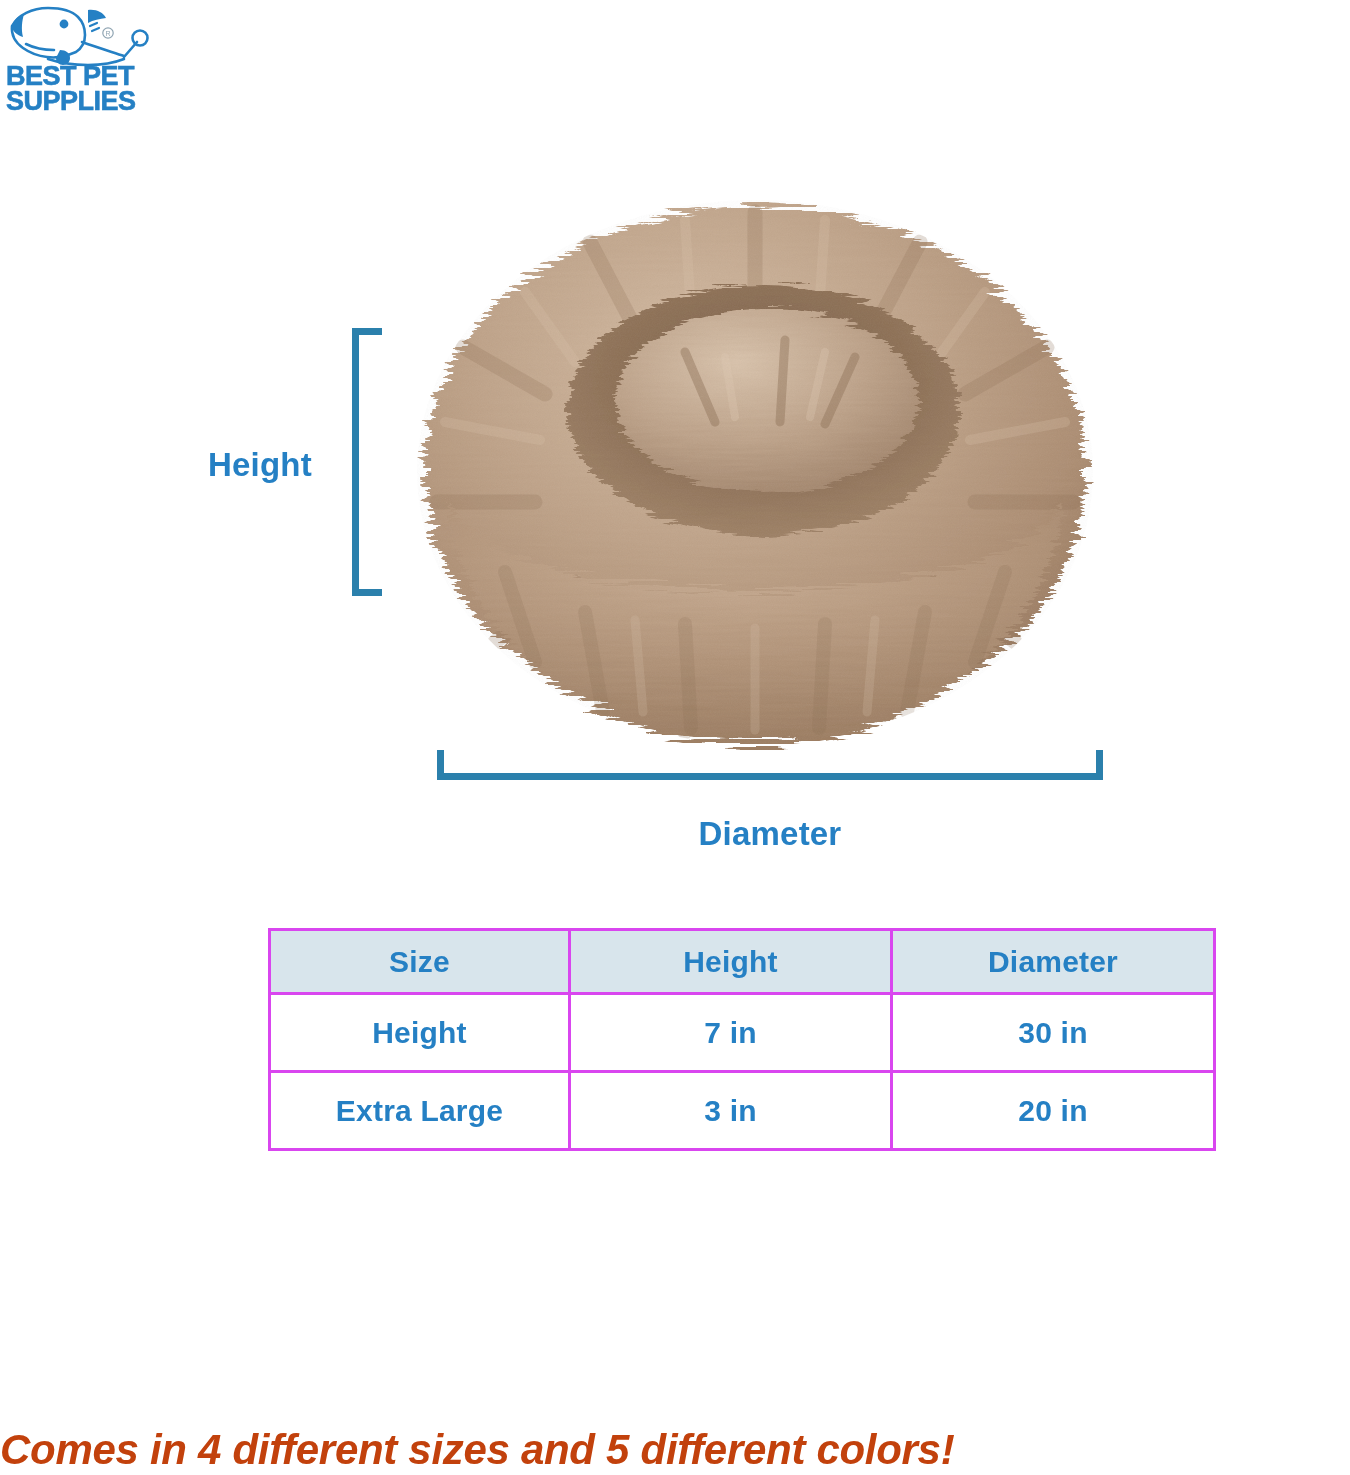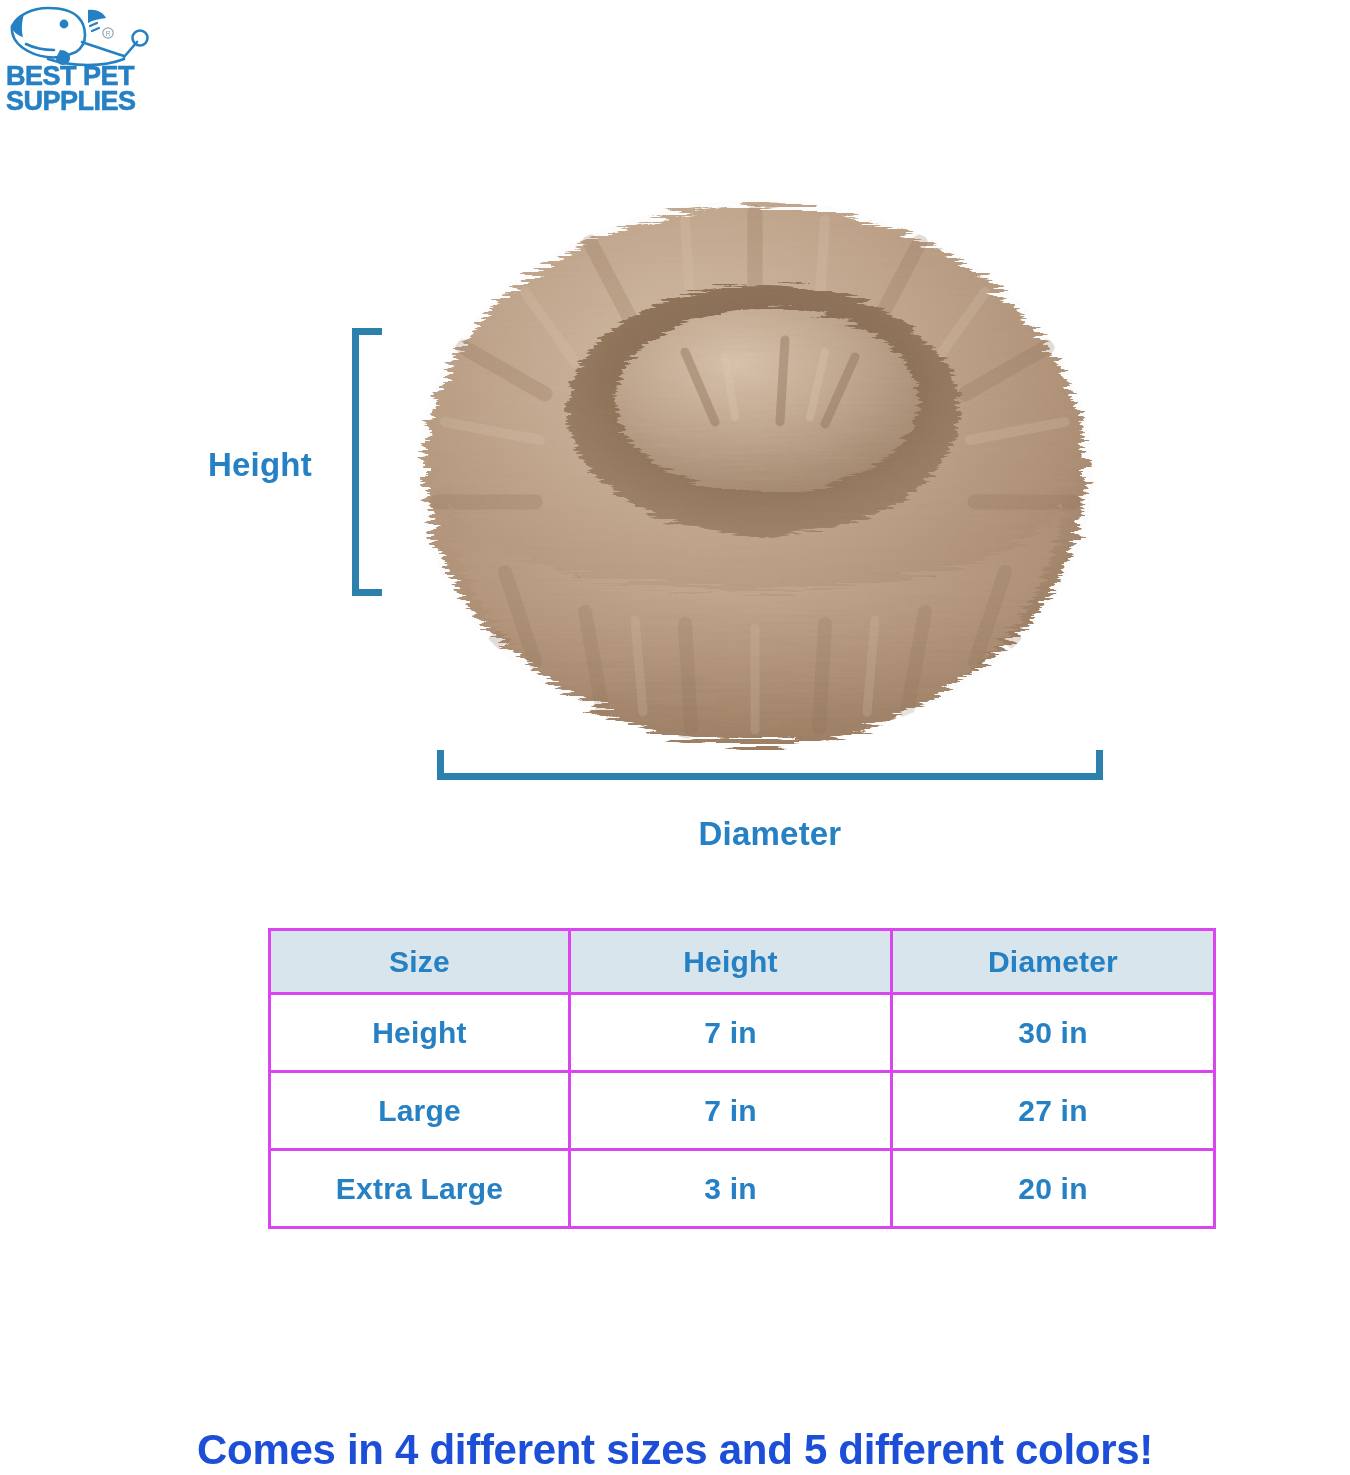--- a/index.html
+++ b/index.html
@@ -148,27 +148,28 @@
   .size-table col.c1 { width: 300px; }
   .size-table col.c2 { width: 322px; }
   .size-table col.c3 { width: 323px; }
 
   
   .tagline {
     position: absolute;
     left: 0;
     top: 1426px;
     width: 1350px;
-    text-align: center;
-    color: #1d4ed8;
+    text-align: left;
+    color: #c2410c;
     font-family: "Liberation Sans", sans-serif;
     font-weight: bold;
     font-size: 42px;
     letter-spacing: -0.3px;
     white-space: nowrap;
+    font-style: italic;
   }
 </style>
 </head>
 <body>
 
 <div class="page">
 
   <div class="logo">
     <svg class="logo-mark" viewBox="0 0 152 72">
       <g fill="none" stroke="#2580C4" stroke-width="2.6" stroke-linecap="round" stroke-linejoin="round">
@@ -366,25 +367,20 @@
         <th>Diameter</th>
       </tr>
     </thead>
     <tbody>
       <tr>
         <td>Height</td>
         <td>7 in</td>
         <td>30 in</td>
       </tr>
       <tr>
-        <td>Large</td>
-        <td>7 in</td>
-        <td>27 in</td>
-      </tr>
-      <tr>
         <td>Extra Large</td>
         <td>3 in</td>
         <td>20 in</td>
       </tr>
     </tbody>
   </table>
 
   <div class="tagline">Comes in 4 different sizes and 5 different colors!</div>
 
 </div>

